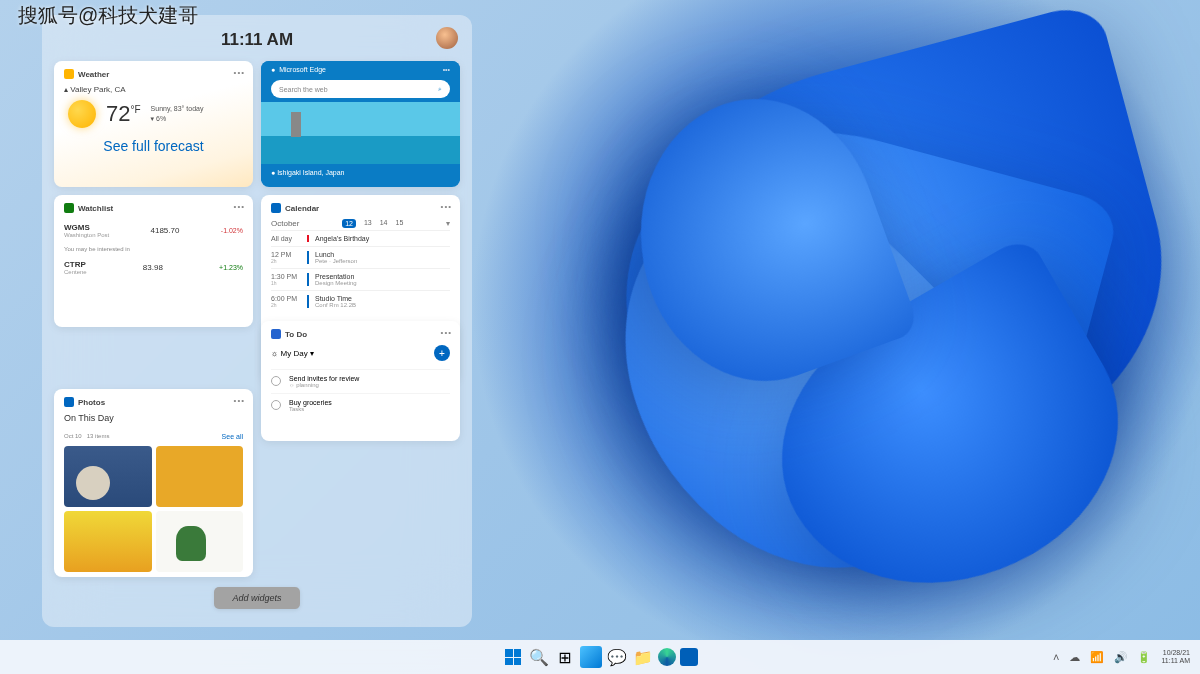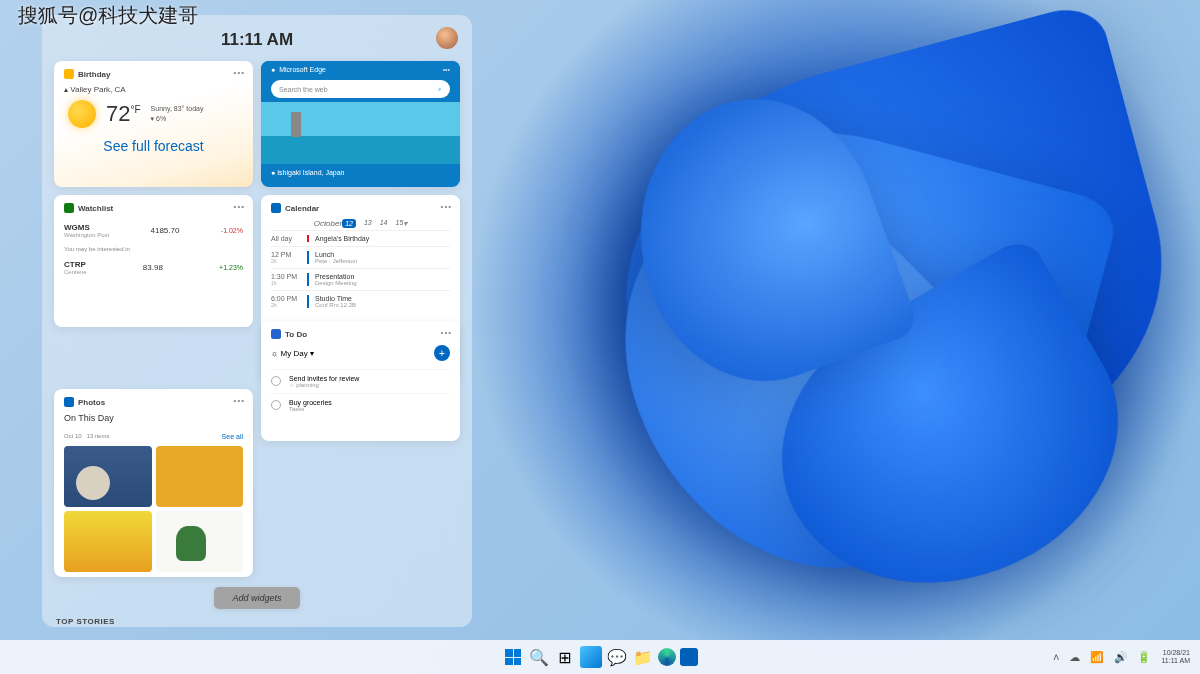--- a/index.html
+++ b/index.html
@@ -53,21 +53,21 @@
 .fin-row { display: flex; justify-content: space-between; font-size: 8px; padding: 4px 0; align-items: center; }
 .fin-sym { font-weight: 600; color: #333; }
 .fin-sub { font-size: 6px; color: #999; }
 .fin-val { color: #333; }
 .fin-chg-down { color: #d13438; font-size: 7px; }
 .fin-chg-up { color: #0f7b0f; font-size: 7px; }
 .fin-note { font-size: 6px; color: #888; margin: 4px 0; }
 
 
 .calendar { height: 186px; }
-.cal-nav { display: flex; align-items: center; justify-content: center; font-size: 8px; margin-bottom: 2px; font-style: italic; }
+.cal-nav { display: flex; align-items: center; justify-content: space-between; font-size: 8px; margin-bottom: 2px; }
 .cal-month { color: #666; }
 .cal-days { display: flex; gap: 8px; font-size: 7px; color: #666; }
 .cal-day-active { background: #0067c0; color: #fff; border-radius: 3px; padding: 1px 3px; }
 .cal-event { display: flex; gap: 6px; padding: 4px 0; border-top: 1px solid #f0f0f0; font-size: 7px; }
 .cal-time { width: 30px; color: #666; }
 .cal-time-sub { font-size: 5px; color: #aaa; }
 .cal-bar { width: 2px; background: #e81123; }
 .cal-bar.blue { background: #0067c0; }
 .cal-title { color: #333; flex: 1; }
 .cal-sub { font-size: 6px; color: #999; }
@@ -129,21 +129,21 @@
   <div class="panel-header">
     <div class="panel-time">11:11 AM</div>
     <div class="avatar"></div>
   </div>
 
   <div class="widget-grid">
 
     <div class="widget weather">
       <div class="widget-head">
           <span class="widget-icon" style="background:#ffb400"></span>
-          <span>Birthday</span>
+          <span>Weather</span>
         </div>
       <div class="widget-menu">•••</div>
       <div class="weather-loc">▴ Valley Park, CA</div>
       <div class="weather-body">
         <div class="sun"></div>
         <div class="temp"><span>72</span><sup>°F</sup></div>
         <div class="weather-desc">
             <div>Sunny, 83° today</div>
             <div>▾ 6%</div>
           </div>
@@ -275,24 +275,20 @@
               <div>Buy groceries</div>
               <div class="todo-sub">Tasks</div>
             </div>
           </div>
         </div>
     </div>
   </div>
 
   <button class="add-widgets-btn">Add widgets</button>
 
-  <div class="news-section">
-    <div class="news-hdr">TOP STORIES</div>
-
-  </div>
 </div>
 
 <div class="taskbar">
   <div class="taskbar-center">
     <div class="tb-icon">
         <div class="start-ico">
           <span></span>
           <span></span>
           <span></span>
           <span></span>

